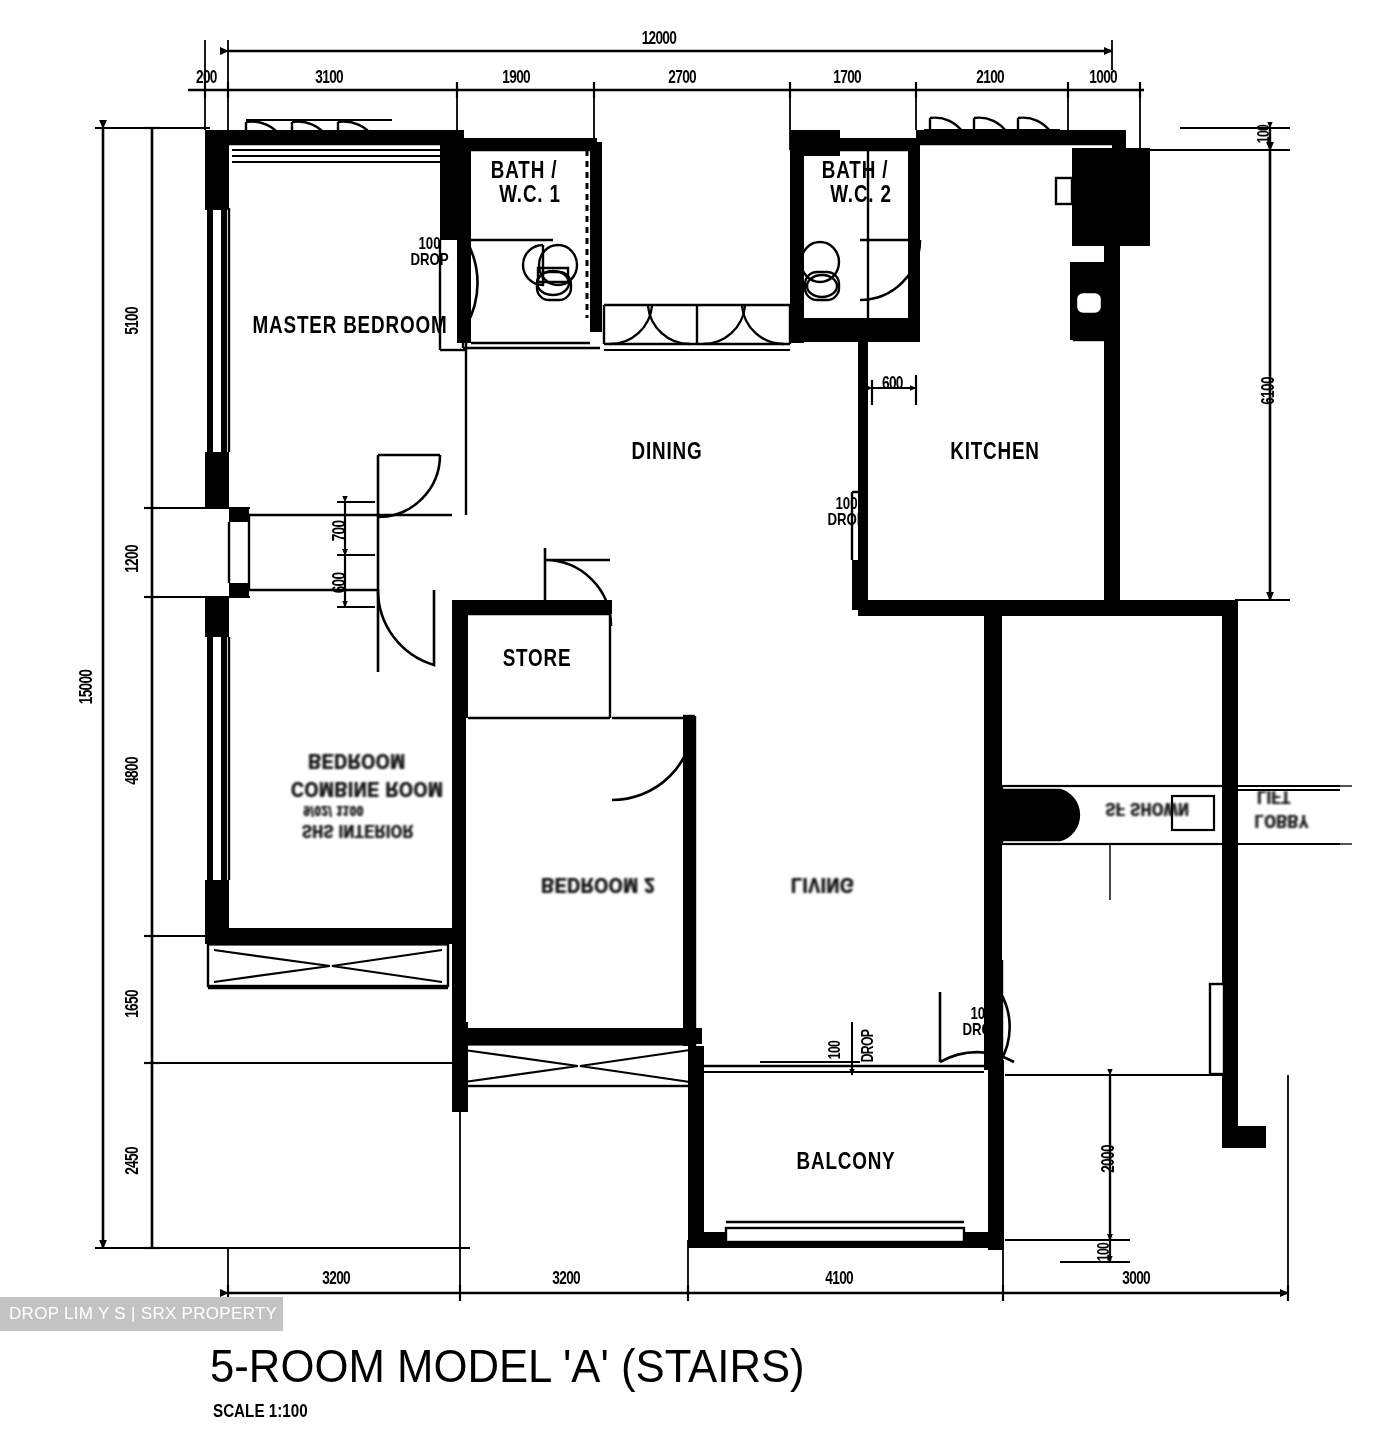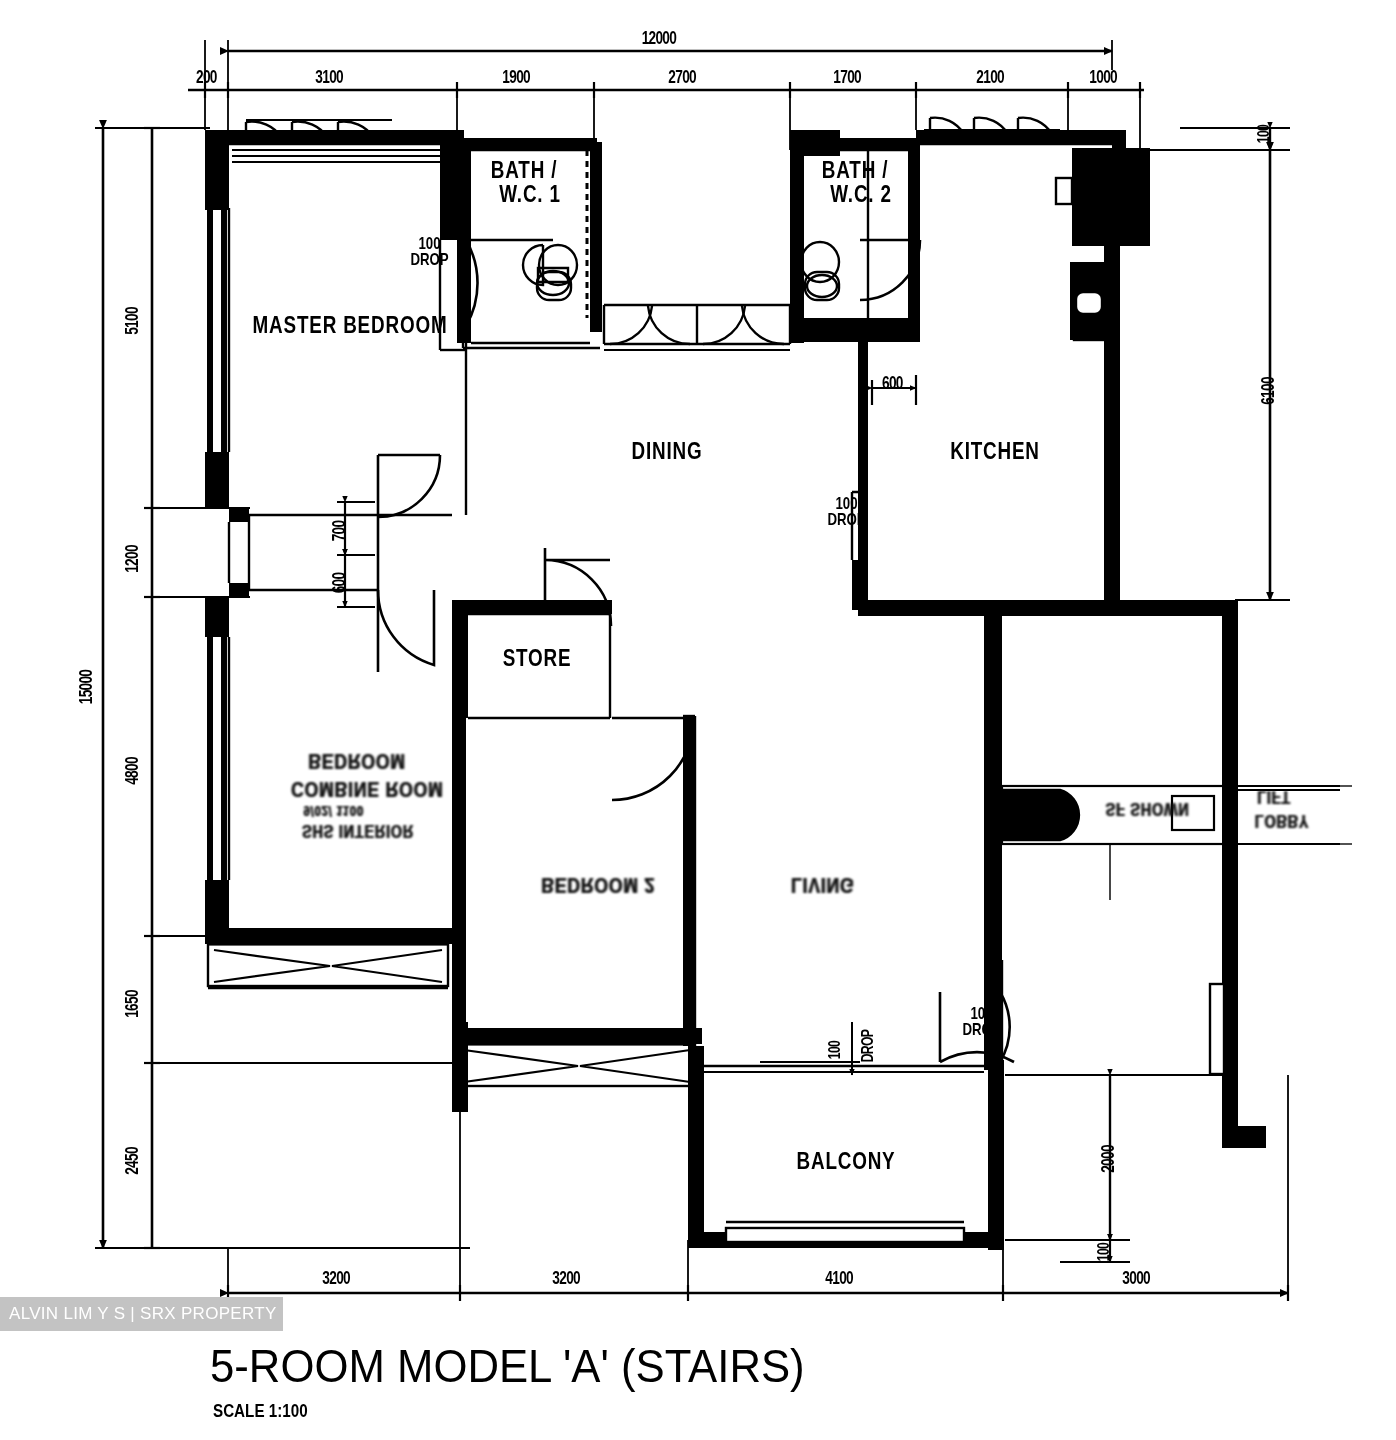--- a/index.html
+++ b/index.html
@@ -407,19 +407,19 @@
     <div>100</div>
     <div>DROP</div>
   </div>
 
   <div class="drop" style="left:957px;top:1006px;">
     <div>100</div>
     <div>DROP</div>
   </div>
 
   <div id="watermark">
-    <span>ALVIN LIM Y S | SRX PROPERTY</span>
+    <span>DROP LIM Y S | SRX PROPERTY</span>
   </div>
 
   <div id="title">5-ROOM MODEL 'A' (STAIRS)</div>
   <div id="scale">SCALE  1:100</div>
 
 </div>
 
 </body></html>

